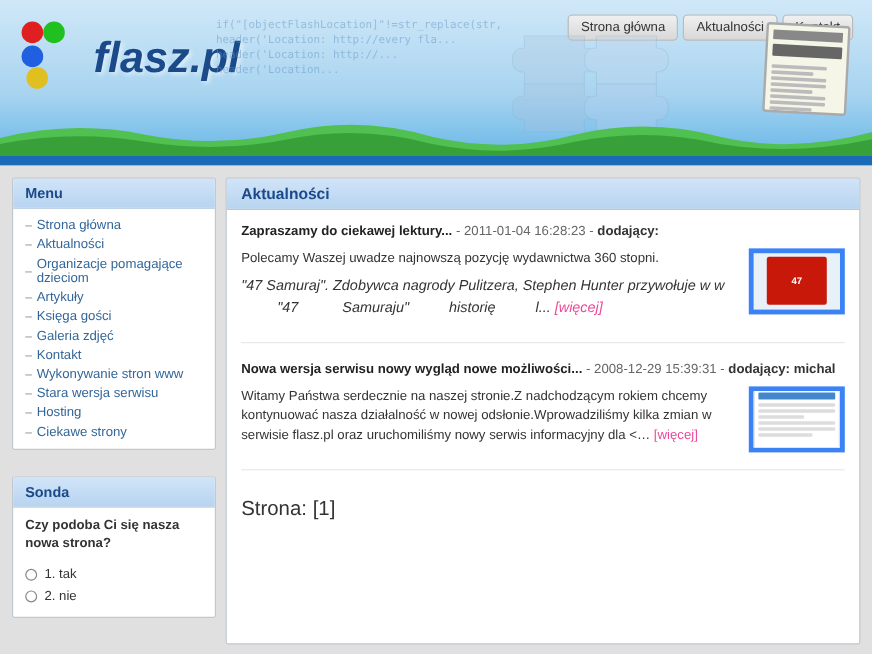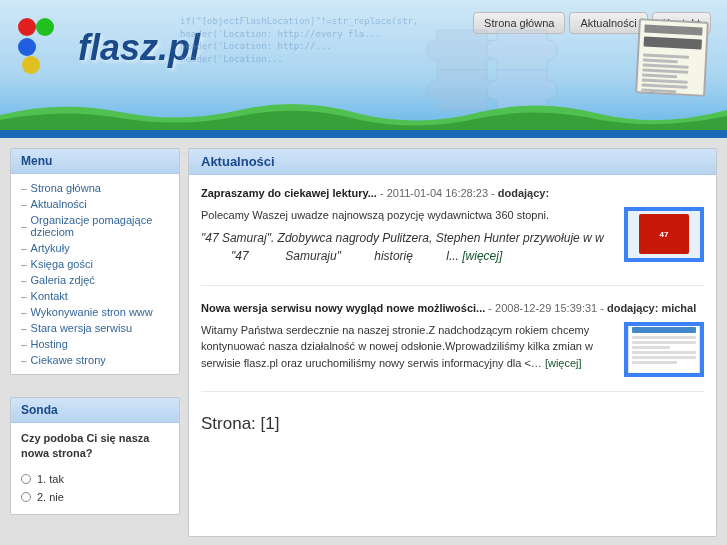--- a/index.html
+++ b/index.html
@@ -268,21 +268,21 @@
 
     .news-quote {
       font-size: 12px;
       color: #333;
       line-height: 1.5;
       font-style: italic;
       margin: 6px 0;
     }
 
     .news-wiecej {
-      color: #14532d;
+      color: #ec4899;
       cursor: pointer;
     }
 
     .news-with-thumb {
       display: flex;
       gap: 10px;
       align-items: flex-start;
     }
 
     .news-text-block {

